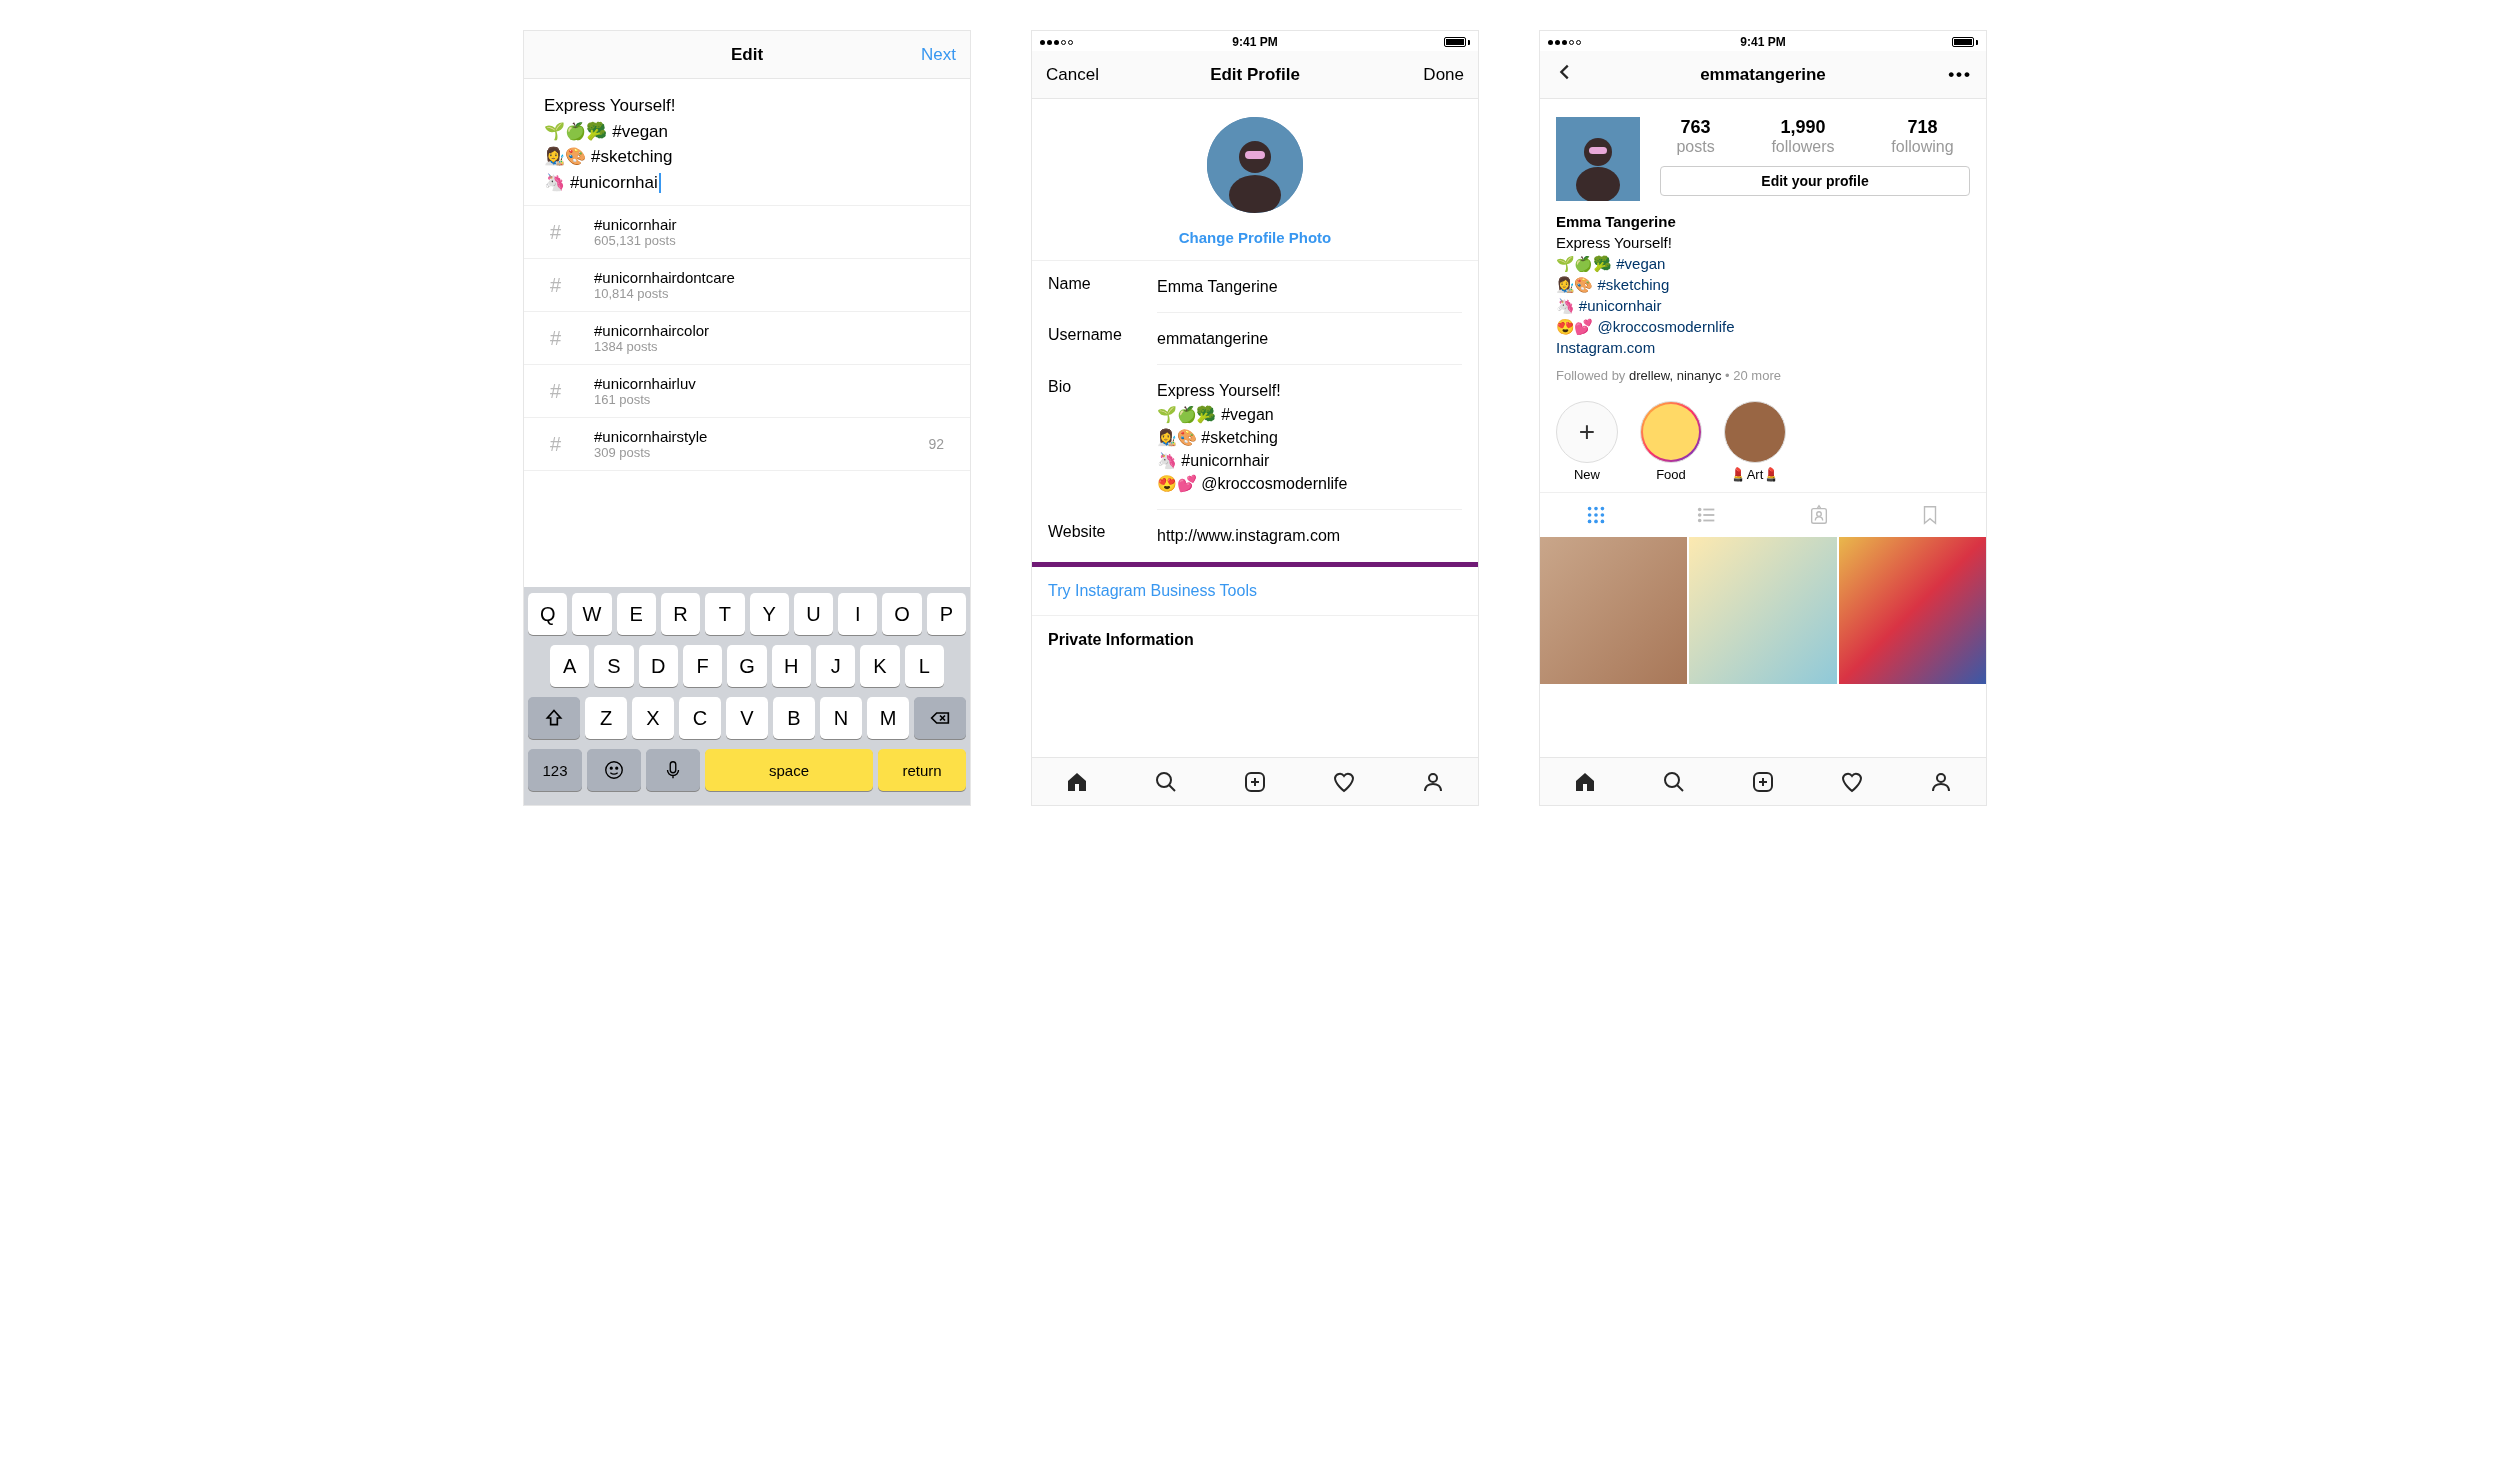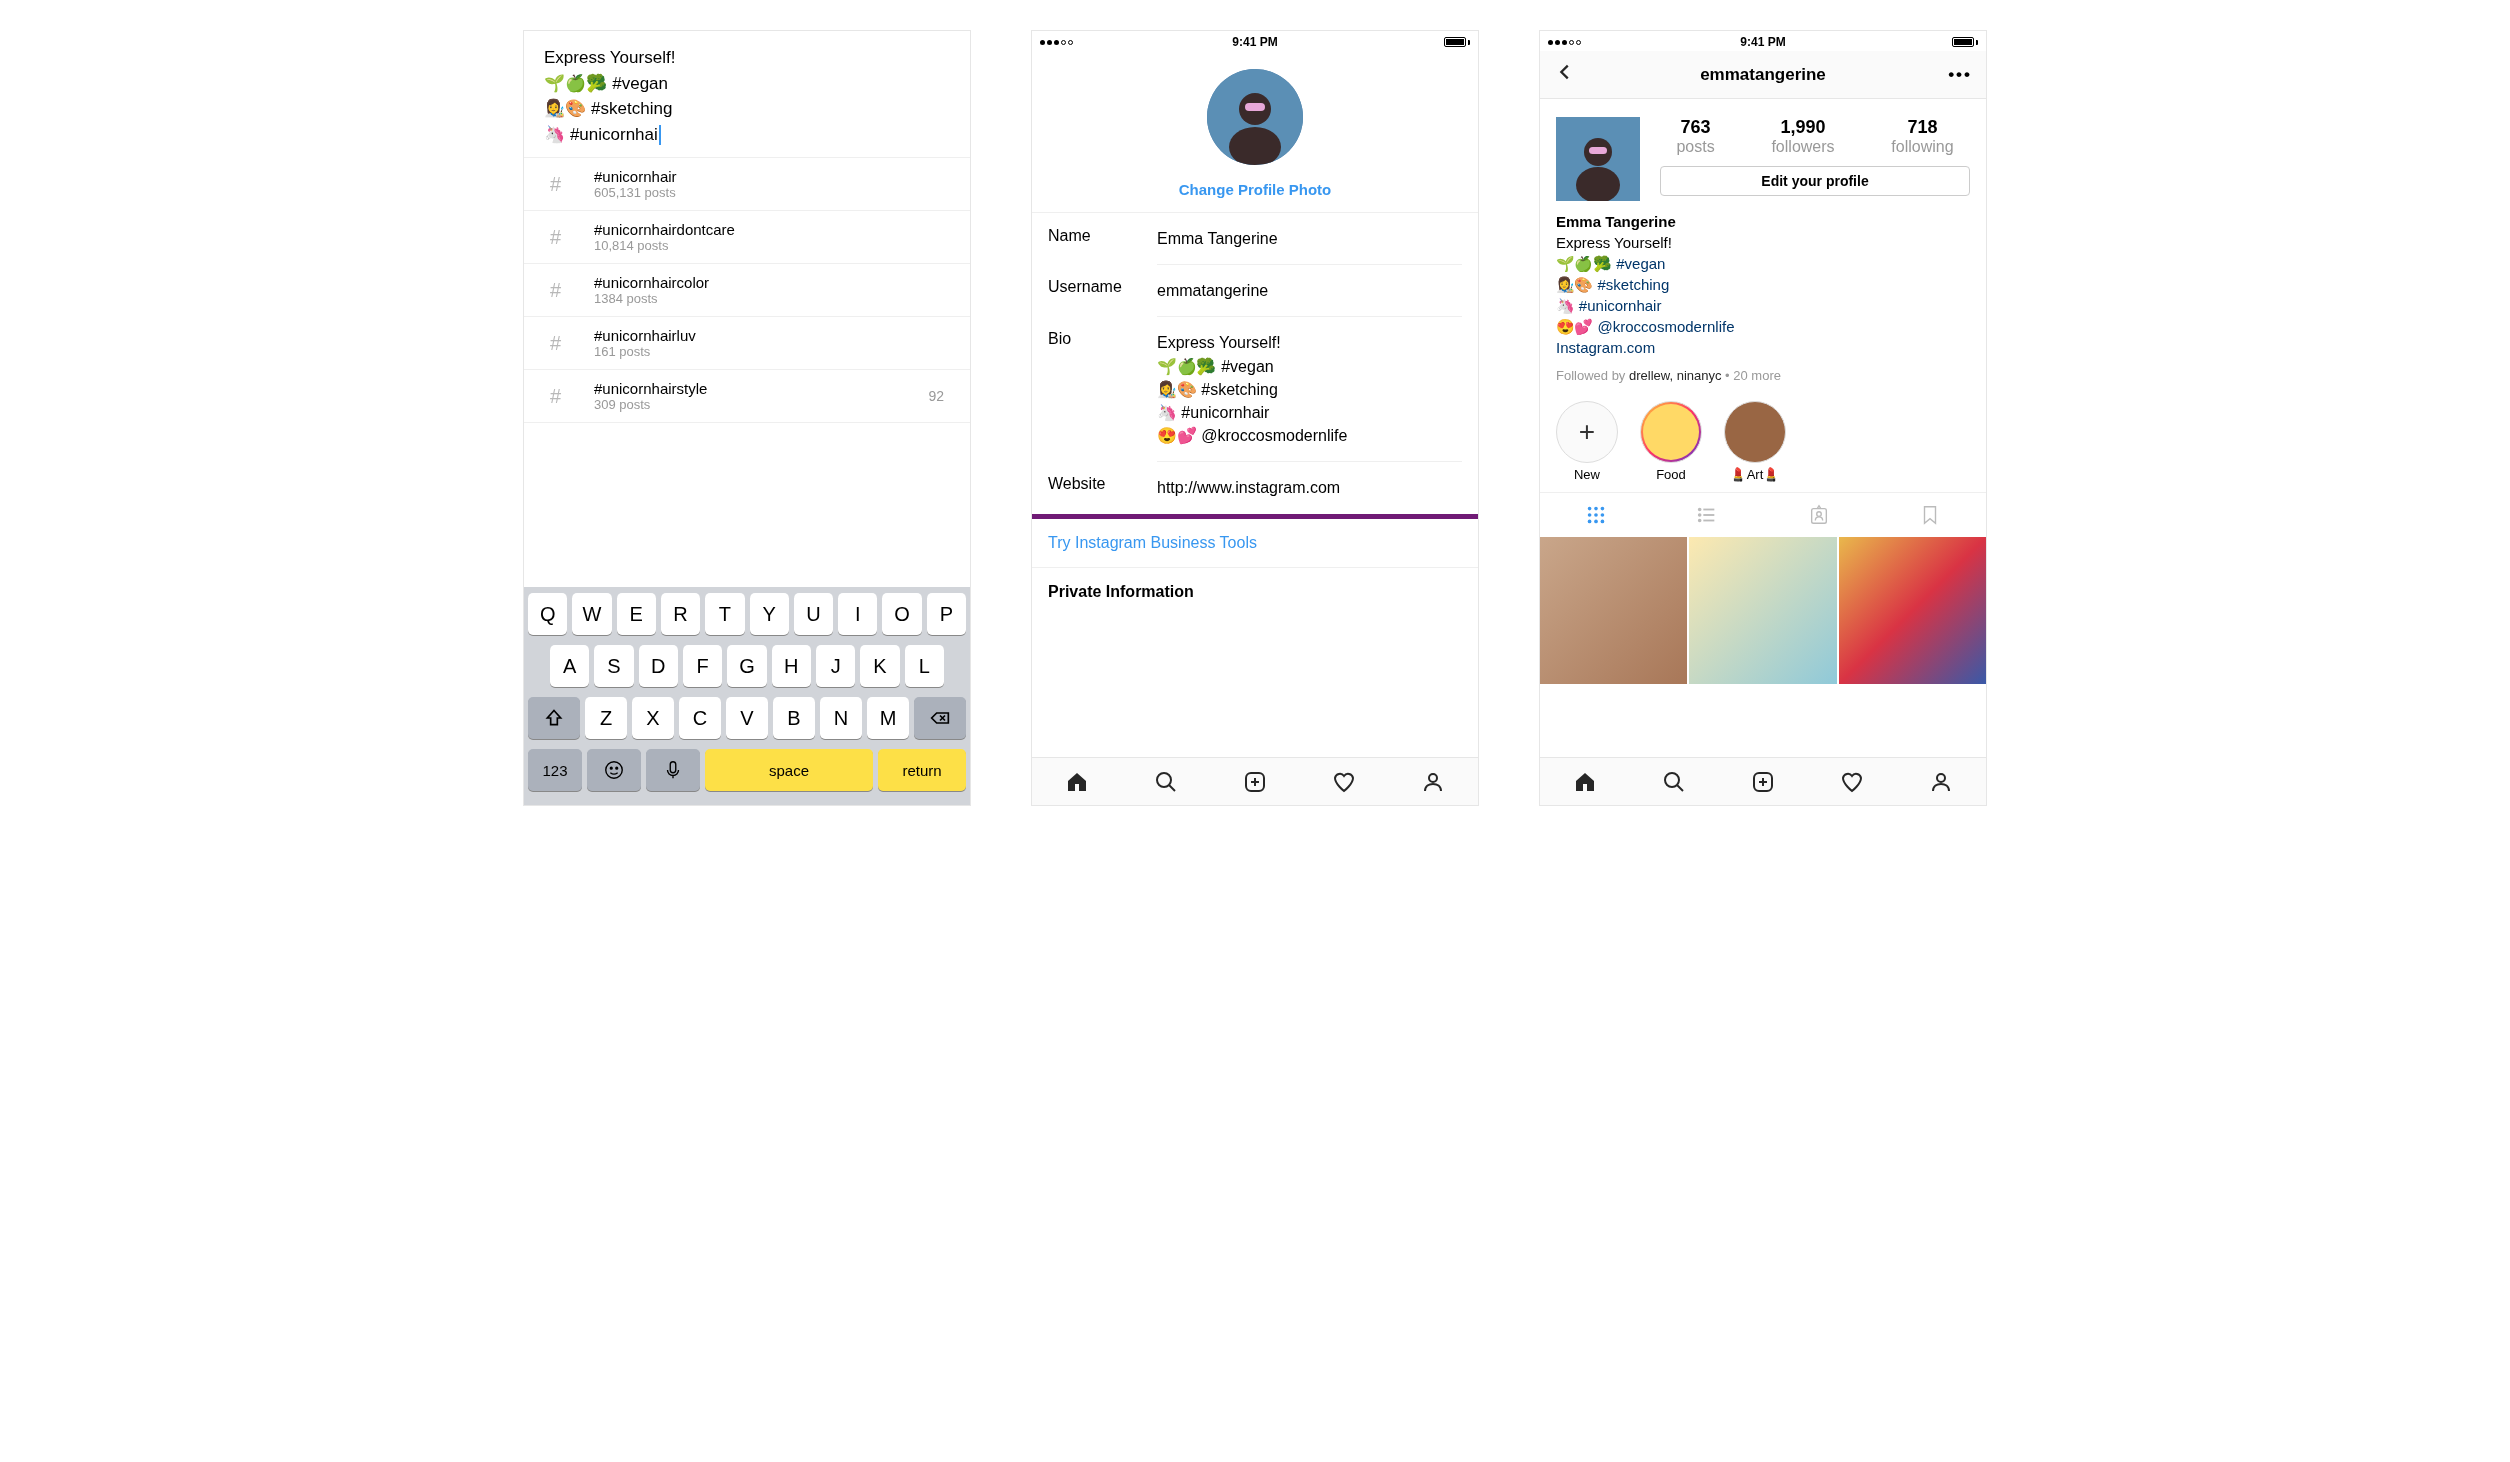--- a/index.html
+++ b/index.html
@@ -127,20 +127,24 @@
   .tabbar .t { flex:1; display:flex; align-items:center; justify-content:center; }
   .tabbar svg { width:24px; height:24px; }
 
   .chevron-back svg { width:22px;height:22px; }
   .more-dots { letter-spacing:2px; font-weight:700; }
 </style>
 </head>
 <body>
 
 <div class="phone">
+  <div class="navbar" style="background:#fafafa;">
+    <span class="title">Edit</span>
+    <span class="right blue">Next</span>
+  </div>
 
   <div class="bio-editor">
     <span class="line">Express Yourself!</span>
     <span class="line"><span>🌱🍏🥦 </span><span>#vegan</span></span>
     <span class="line"><span>👩‍🎨🎨 </span><span>#sketching</span></span>
     <span class="line"><span>🦄 </span><span>#unicornhai</span><span class="cursor"></span></span>
   </div>
 
   <div class="suggestions">
     <div class="sugg-row">
@@ -257,20 +261,25 @@
         <span></span>
         <span class="hollow"></span>
         <span class="hollow"></span>
       </div>
     <span>9:41 PM</span>
     <div class="battery">
         <div class="body"></div>
         <div class="cap"></div>
       </div>
   </div>
+  <div class="navbar">
+    <span class="left">Cancel</span>
+    <span class="title">Edit Profile</span>
+    <span class="right">Done</span>
+  </div>
 
   <div class="profile-photo-wrap">
     <div class="avatar-lg">
       <svg viewBox="0 0 96 96">
           <rect width="96" height="96" fill="#5b8fb5"></rect>
           <circle cx="48" cy="40" r="16" fill="#3a2a2a"></circle>
           <ellipse cx="48" cy="78" rx="26" ry="20" fill="#3a2a2a"></ellipse>
           <rect x="38" y="34" width="20" height="8" rx="4" fill="#e8a8d8"></rect>
         </svg>
     </div>

